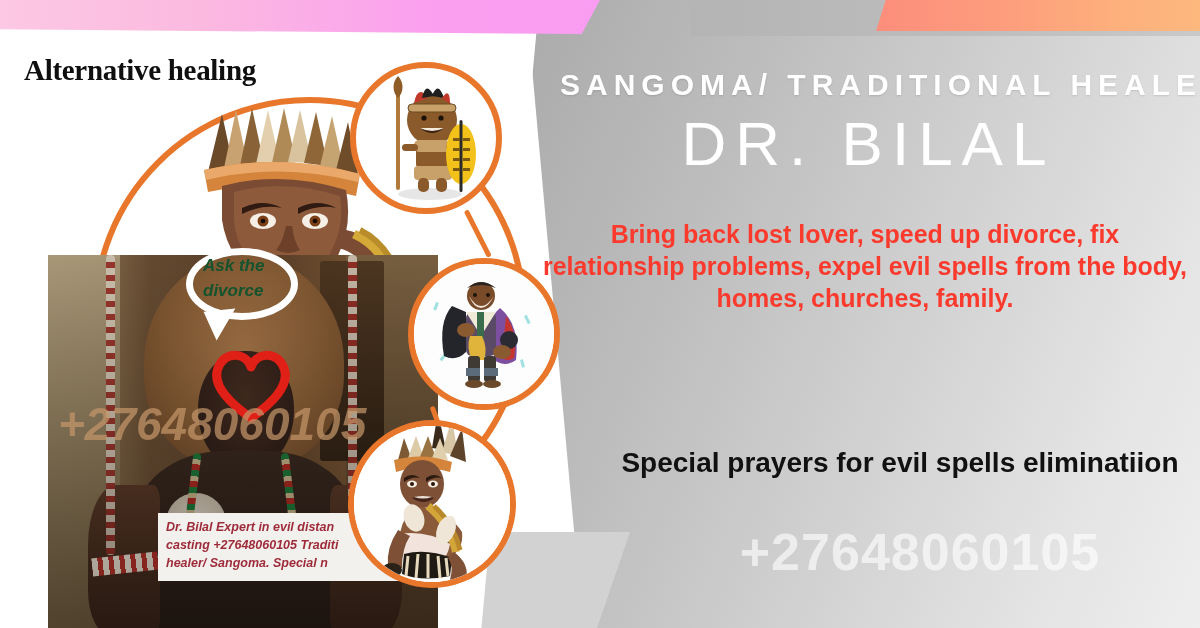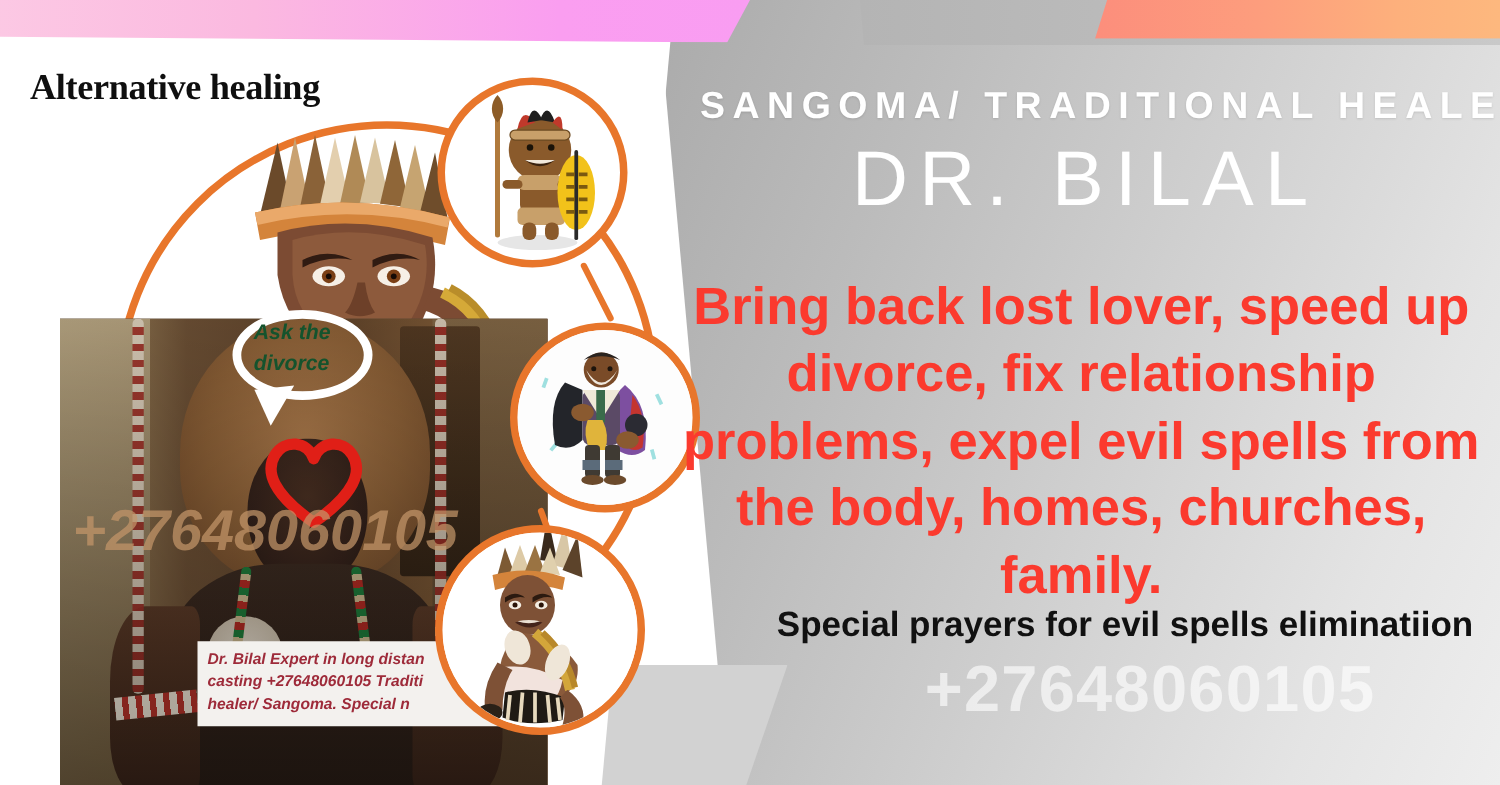--- a/index.html
+++ b/index.html
@@ -175,26 +175,26 @@
   }
   .brand{
     position:absolute;left:556px;top:108px;width:625px;
     text-align:center;color:#ffffff;
     font-size:62px;font-weight:400;letter-spacing:9px;
     white-space:nowrap;
   }
   .services{
     position:absolute;left:540px;top:218px;width:650px;
     text-align:center;color:#fb3a2e;
-    font-size:42px;font-weight:700;line-height:1.28;
+    font-size:25px;font-weight:700;line-height:1.28;
   }
   .prayers{
     position:absolute;left:610px;top:445px;width:580px;
     text-align:center;color:#111111;
-    font-size:28px;font-weight:700;line-height:1.32;margin-top:37px;
+    font-size:28px;font-weight:700;line-height:1.32;
   }
   .phone-ghost{
     position:absolute;left:640px;top:522px;width:560px;
     text-align:center;color:rgba(255,255,255,.62);
     font-size:52px;font-weight:700;letter-spacing:1px;white-space:nowrap;
   }
 </style>
 </head>
 <body>
 
@@ -278,21 +278,21 @@
 
     <div class="heart">
       <svg width="86" height="78" viewBox="0 0 86 78" xmlns="http://www.w3.org/2000/svg">
         <path d="M43 73 C10 50 4 32 12 19 C20 6 38 8 43 22 C48 8 66 6 74 19 C82 32 76 50 43 73 Z" fill="none" stroke="#e01f17" stroke-width="9" stroke-linejoin="round"></path>
       </svg>
     </div>
 
     <div class="photo-watermark">+27648060105</div>
 
     <div class="caption-box">
-      <div>Dr. Bilal Expert in long distan</div>
+      <div>Dr. Bilal Expert in evil distan</div>
       <div>casting +27648060105 Traditi</div>
       <div>healer/ Sangoma. Special n</div>
     </div>
   </div>
 
   <div class="bubble-tail"></div>
   <div class="bubble"></div>
   <div class="bubble-text">
     <div>Ask the</div>
     <div>divorce</div>

